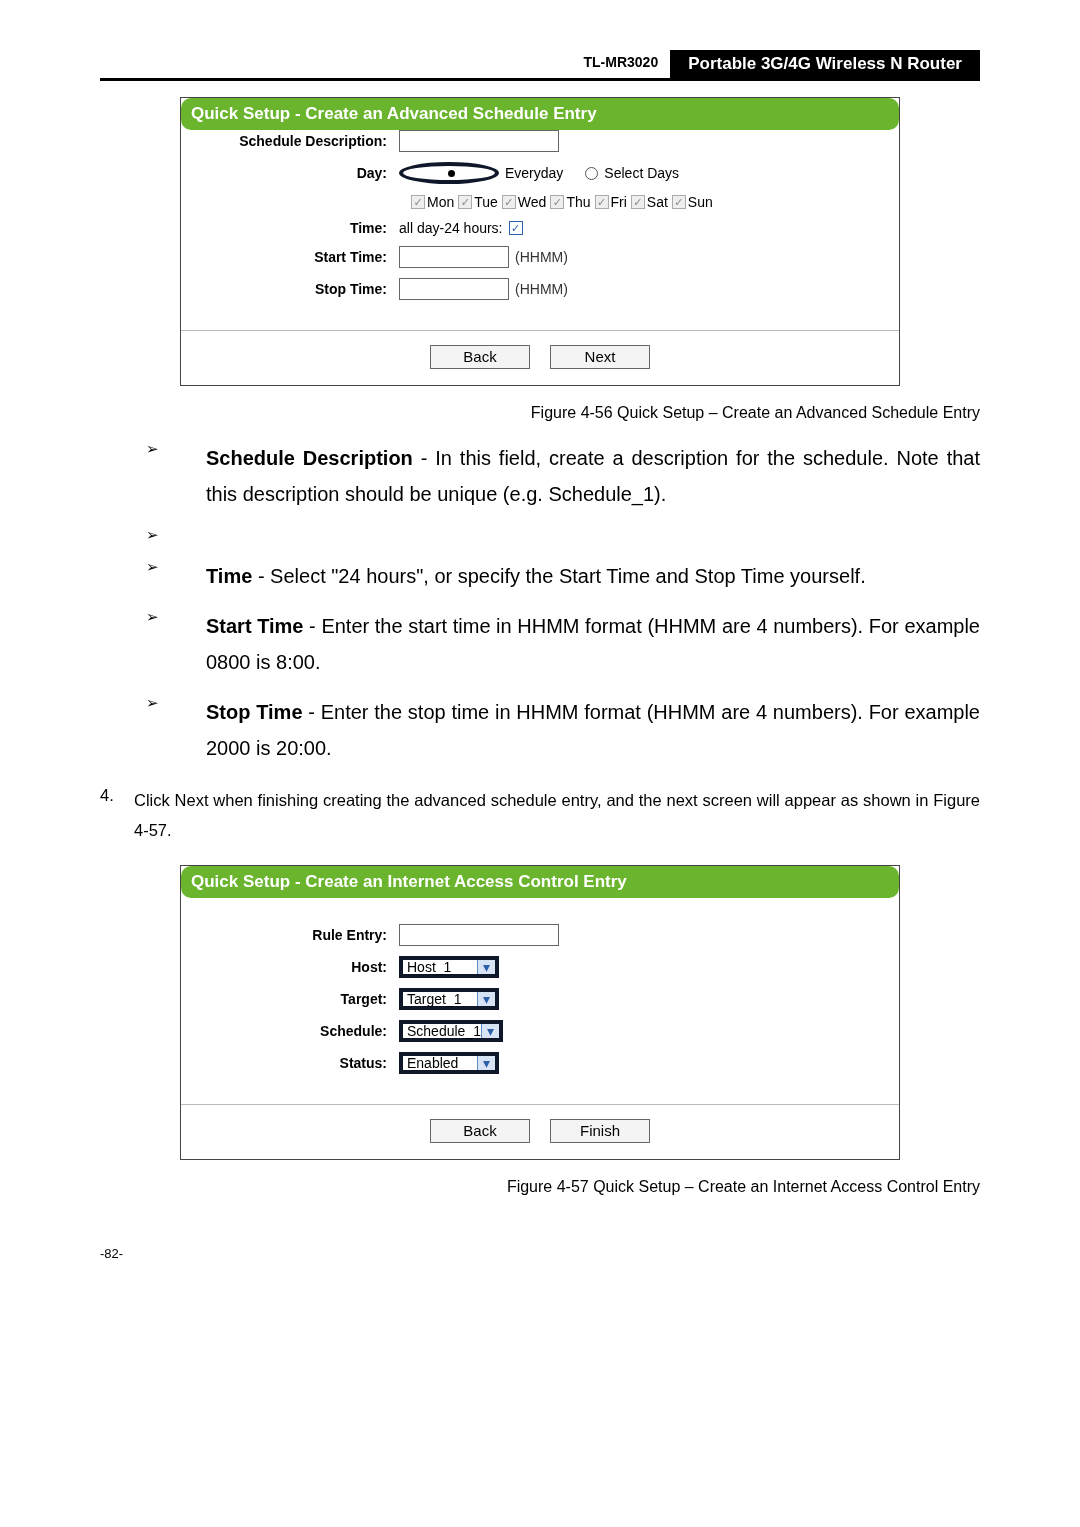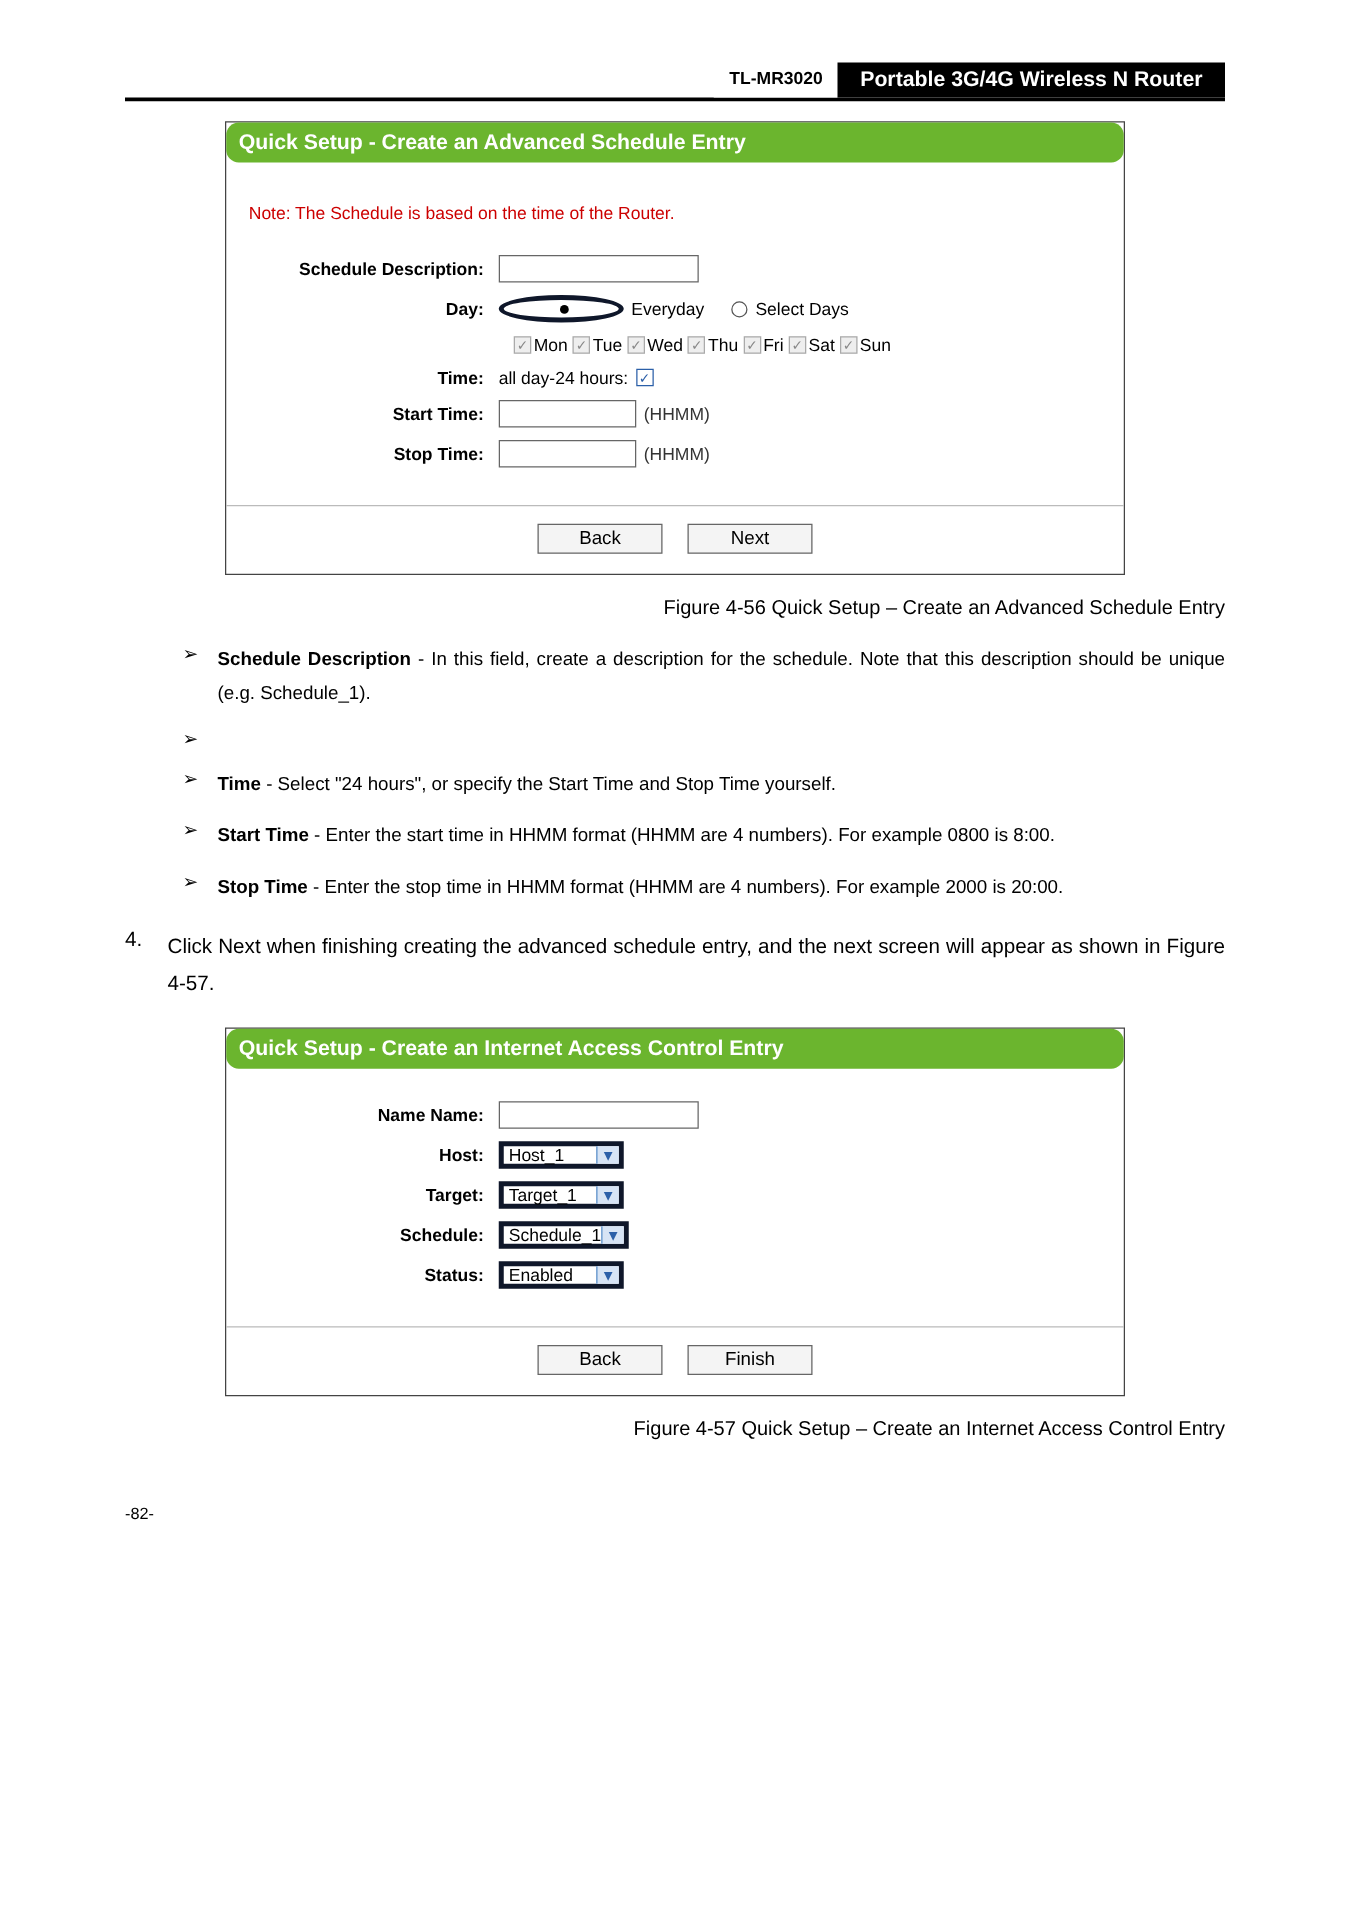--- a/index.html
+++ b/index.html
@@ -111,23 +111,24 @@
     text-align: right;
     font-size: 16px;
     margin: 18px 0 18px 0;
   }
   .bullets { margin: 0 0 20px 46px; }
   .bullet { display: flex; margin-bottom: 14px; }
   .bmark {
     width: 28px; flex-shrink: 0; font-size: 15px;
   }
   .btext {
-    font-size: 15px;
+    font-size: 20px;
     line-height: 1.8;
     text-align: justify;
+    margin-left: 32px;
   }
   .btext .bold { font-weight: bold; }
   .numitem { display: flex; margin: 10px 0 20px 0; }
   .numitem .num { width: 34px; font-size: 16.5px; }
   .numitem .ntxt { flex: 1; font-size: 16.5px; line-height: 1.8; text-align: justify; }
   .sel {
     border: 4px solid #0f172a;
     height: 22px;
     min-width: 100px;
     display: inline-flex;
@@ -150,21 +151,20 @@
 <body>
 
 <div class="top-bar">
   <div class="spacer"></div>
   <div class="model">TL-MR3020</div>
   <div class="desc">Portable 3G/4G Wireless N Router</div>
 </div>
 
 <div class="figbox">
   <div class="greenhdr">Quick Setup - Create an Advanced Schedule Entry</div>
-  <div class="note">Note: The Schedule is based on the time of the Router.</div>
 
   <div class="form-area">
 
     <div class="frow">
       <div class="flabel">Schedule Description:</div>
       <div class="fval">
           <input class="txtin" style="">
         </div>
     </div>
 
@@ -271,21 +271,21 @@
     <span>Click </span><span class="bold">Next</span><span> when finishing creating the advanced schedule entry, and the next screen will appear as shown in Figure 4-57.</span>
   </div>
 </div>
 
 <div class="figbox">
   <div class="greenhdr">Quick Setup - Create an Internet Access Control Entry</div>
   <div style="height:26px"></div>
 
   <div class="form-area">
     <div class="frow">
-      <div class="flabel">Name Name:</div>
+      <div class="flabel">Rule Entry:</div>
       <div class="fval">
           <input class="txtin" style="">
         </div>
     </div>
     <div class="frow">
       <div class="flabel">Host:</div>
       <div class="fval">
         <div class="sel">
           <span>Host_1</span>
           <span class="arrow">▾</span>

